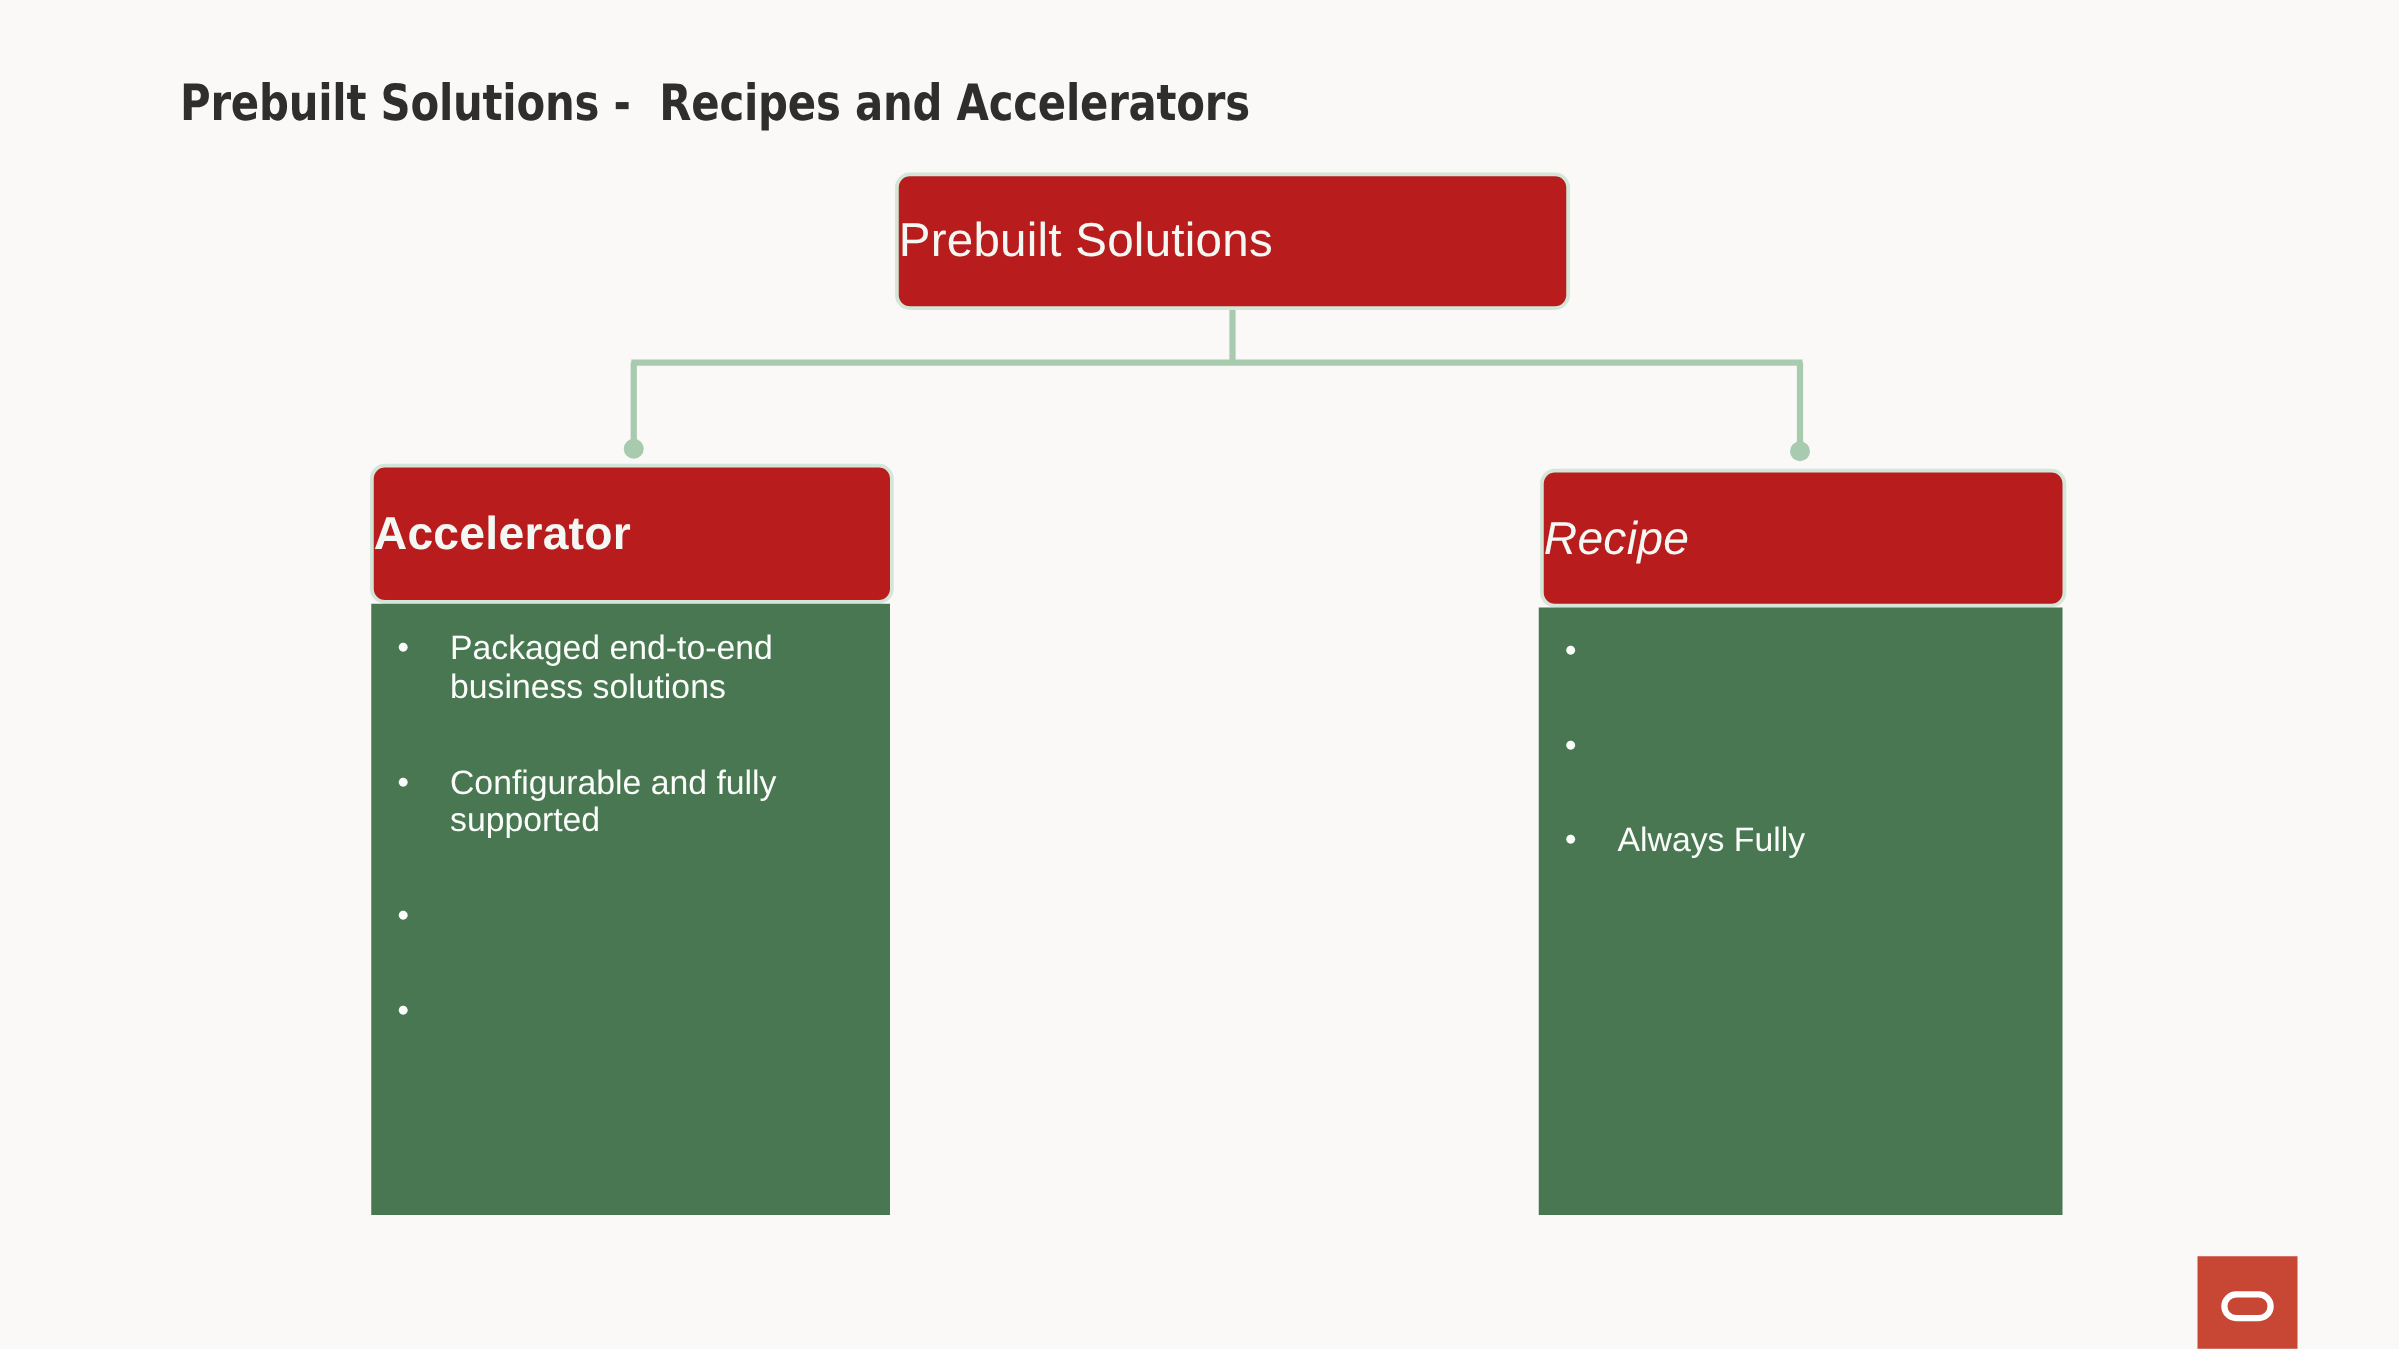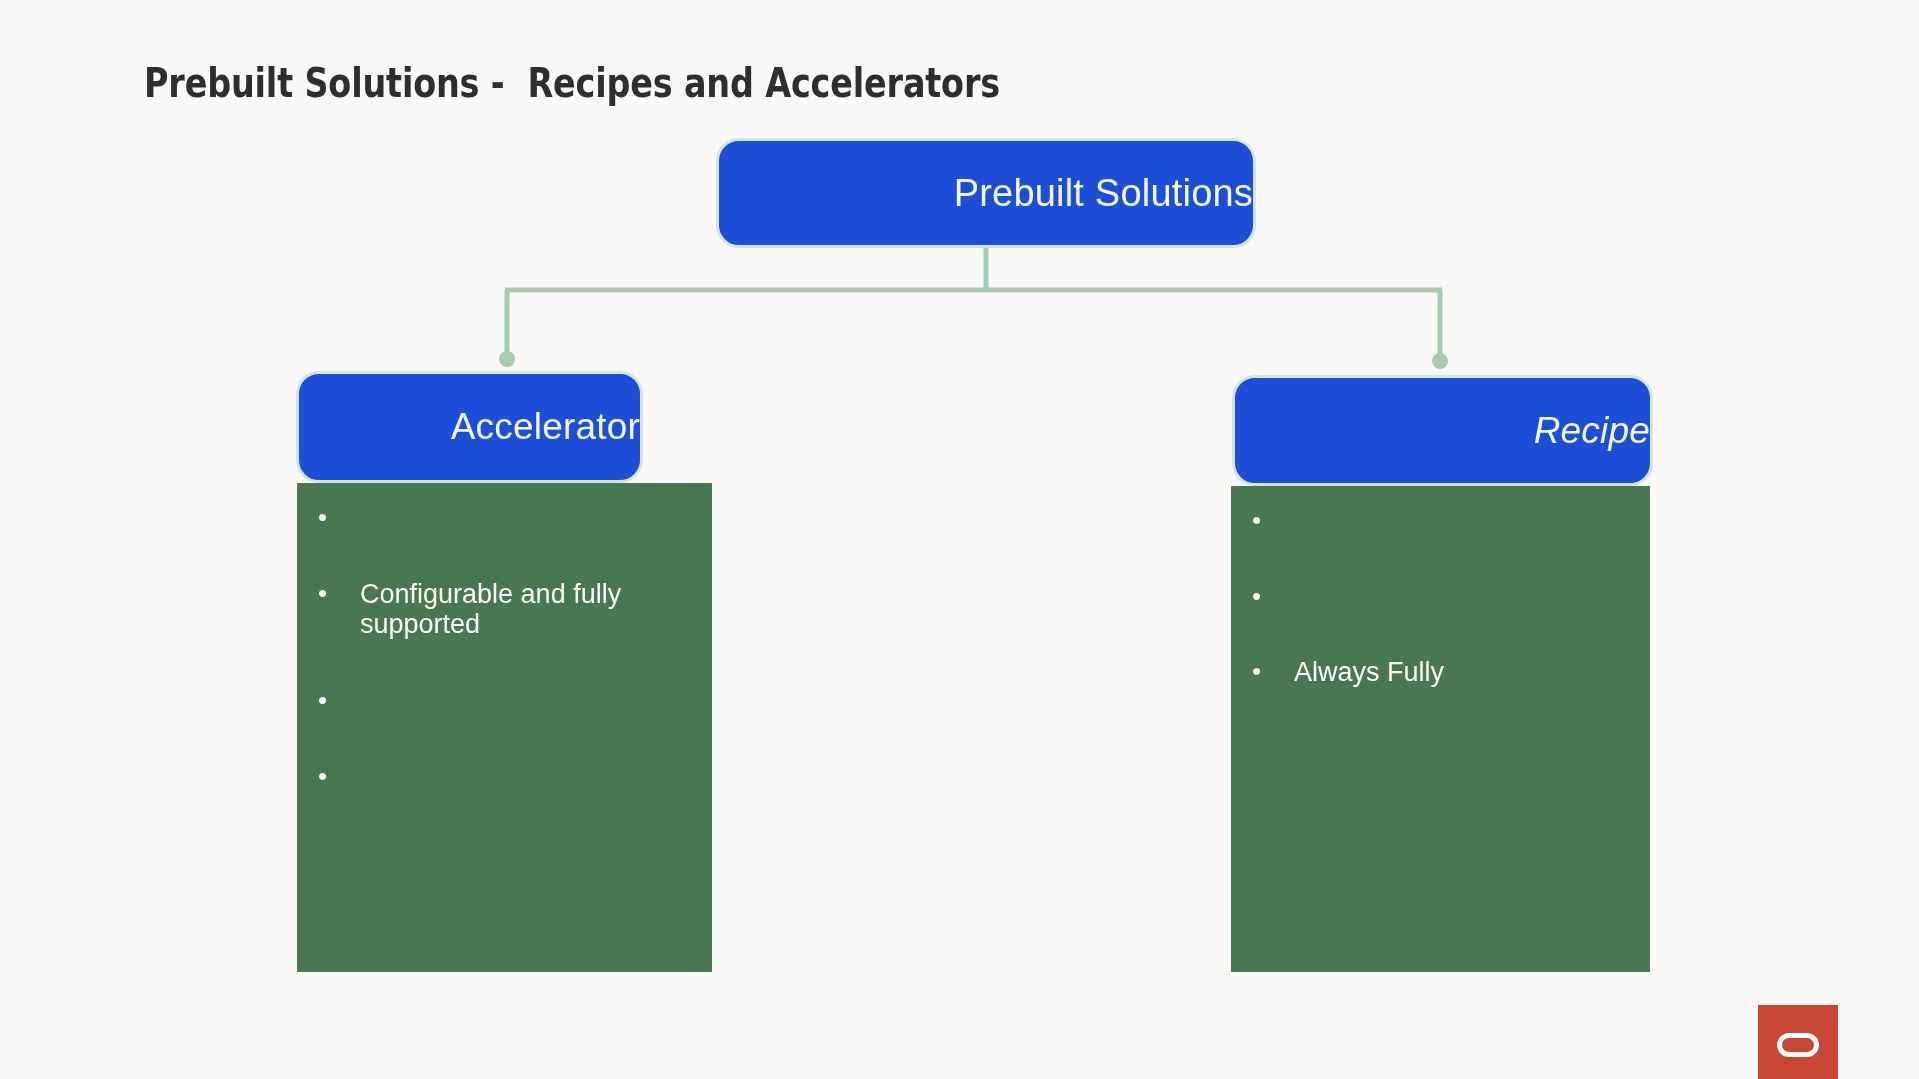--- a/index.html
+++ b/index.html
@@ -43,44 +43,45 @@
     left: 0;
     top: 0;
     width: 1919px;
     height: 1079px;
     pointer-events: none;
   }
 
   
   .node-header {
     position: absolute;
-    background: #1d4ed8;
+    background: #b91c1c;
     border: 3px solid #d3e6d8;
-    border-radius: 23px;
+    border-radius: 12px;
     box-sizing: border-box;
     display: flex;
     align-items: center;
-    justify-content: flex-end;
+    justify-content: flex-start;
     color: #f4f8f4;
     font-size: 38px;
     font-weight: 400;
     letter-spacing: 0.2px;
   }
   #root-node {
     left: 716px;
     top: 138px;
     width: 540px;
     height: 110px;
   }
   #accelerator-header {
     left: 296px;
     top: 371px;
-    width: 347px;
+    width: 419px;
     height: 112px;
     font-size: 37px;
+    font-weight: bold;
   }
   #recipe-header {
     left: 1232px;
     top: 375px;
     width: 421px;
     height: 111px;
     font-size: 37px;
     font-style: italic;
   }
 
@@ -181,20 +182,21 @@
   </div>
 
   <div class="node-header" id="accelerator-header">
     <span>Accelerator</span>
   </div>
 
   <div class="node-body" id="accelerator-body">
     <ul class="bullet-list">
       <li class="bullet-item">
         <span class="bullet-dot">•</span>
+        <span class="bullet-text">Packaged end-to-end business solutions</span>
       </li>
       <li class="bullet-item">
         <span class="bullet-dot">•</span>
         <span class="bullet-text">Configurable and fully supported</span>
       </li>
       <li class="bullet-item">
         <span class="bullet-dot">•</span>
       </li>
       <li class="bullet-item">
         <span class="bullet-dot">•</span>

